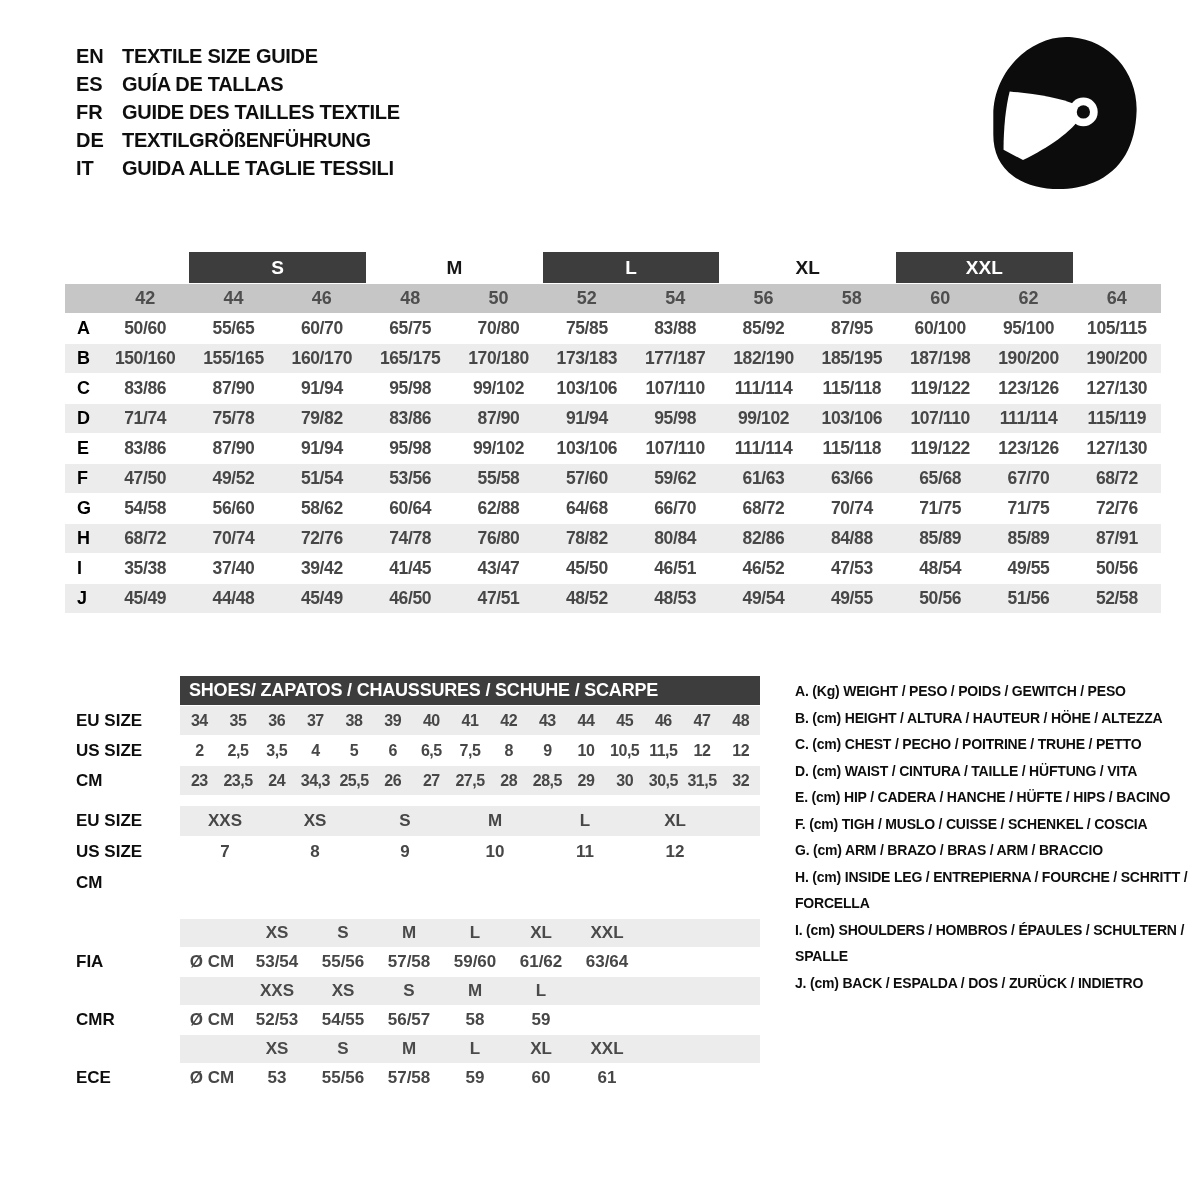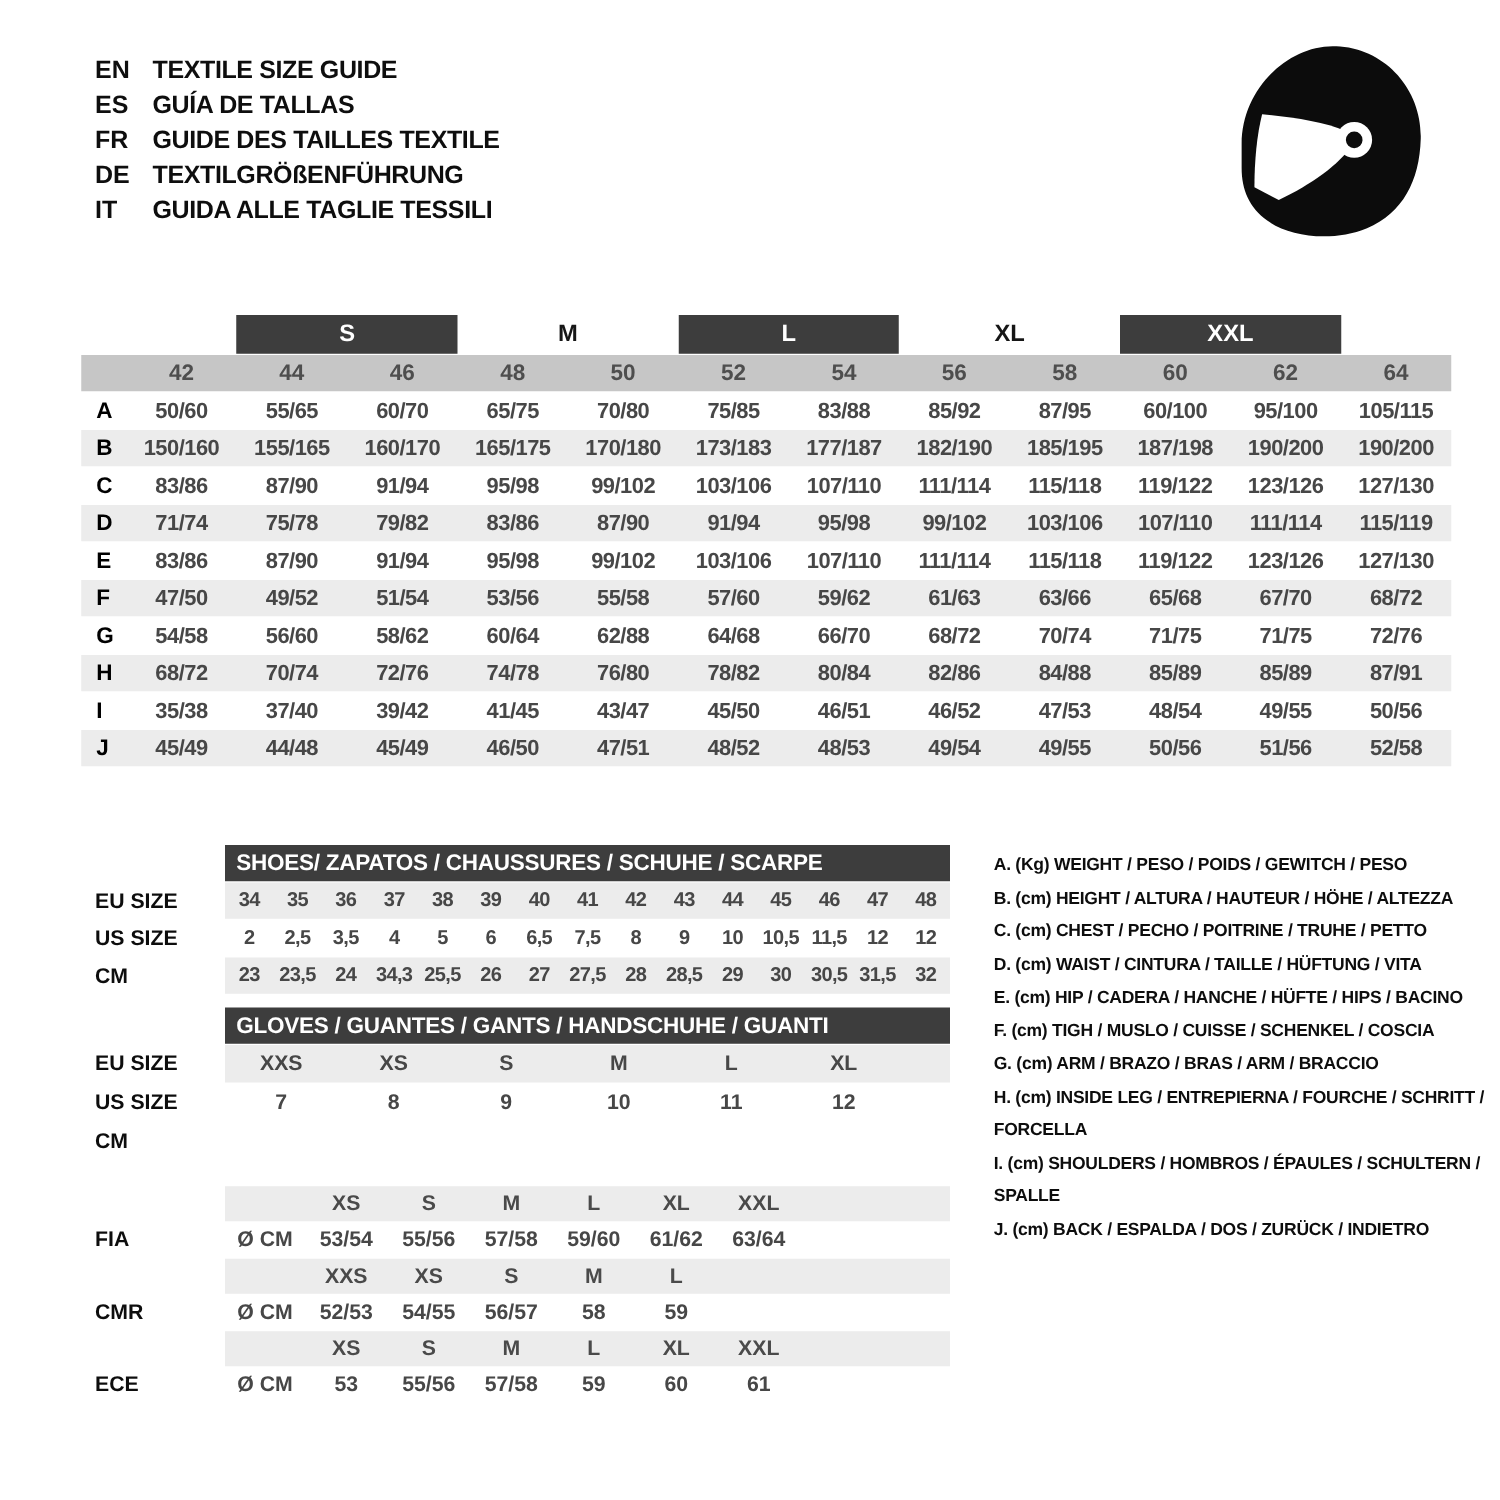--- a/index.html
+++ b/index.html
@@ -362,21 +362,20 @@
           <div style="display: contents;"><div class="band-cell">29</div></div>
           <div style="display: contents;"><div class="band-cell">30</div></div>
           <div style="display: contents;"><div class="band-cell">30,5</div></div>
           <div style="display: contents;"><div class="band-cell">31,5</div></div>
           <div style="display: contents;"><div class="band-cell">32</div></div>
         </div>
     </div>
   </div>
 
   <div class="gloves">
-    <div class="sec-title">GLOVES / GUANTES / GANTS / HANDSCHUHE / GUANTI</div>
     <div class="sec-row">
       <div class="sec-label">EU SIZE</div>
       <div class="band gray">
 
       <div style="display: contents;"><div class="band-cell">XXS</div></div>
           <div style="display: contents;"><div class="band-cell">XS</div></div>
           <div style="display: contents;"><div class="band-cell">S</div></div>
           <div style="display: contents;"><div class="band-cell">M</div></div>
           <div style="display: contents;"><div class="band-cell">L</div></div>
           <div style="display: contents;"><div class="band-cell">XL</div></div>

